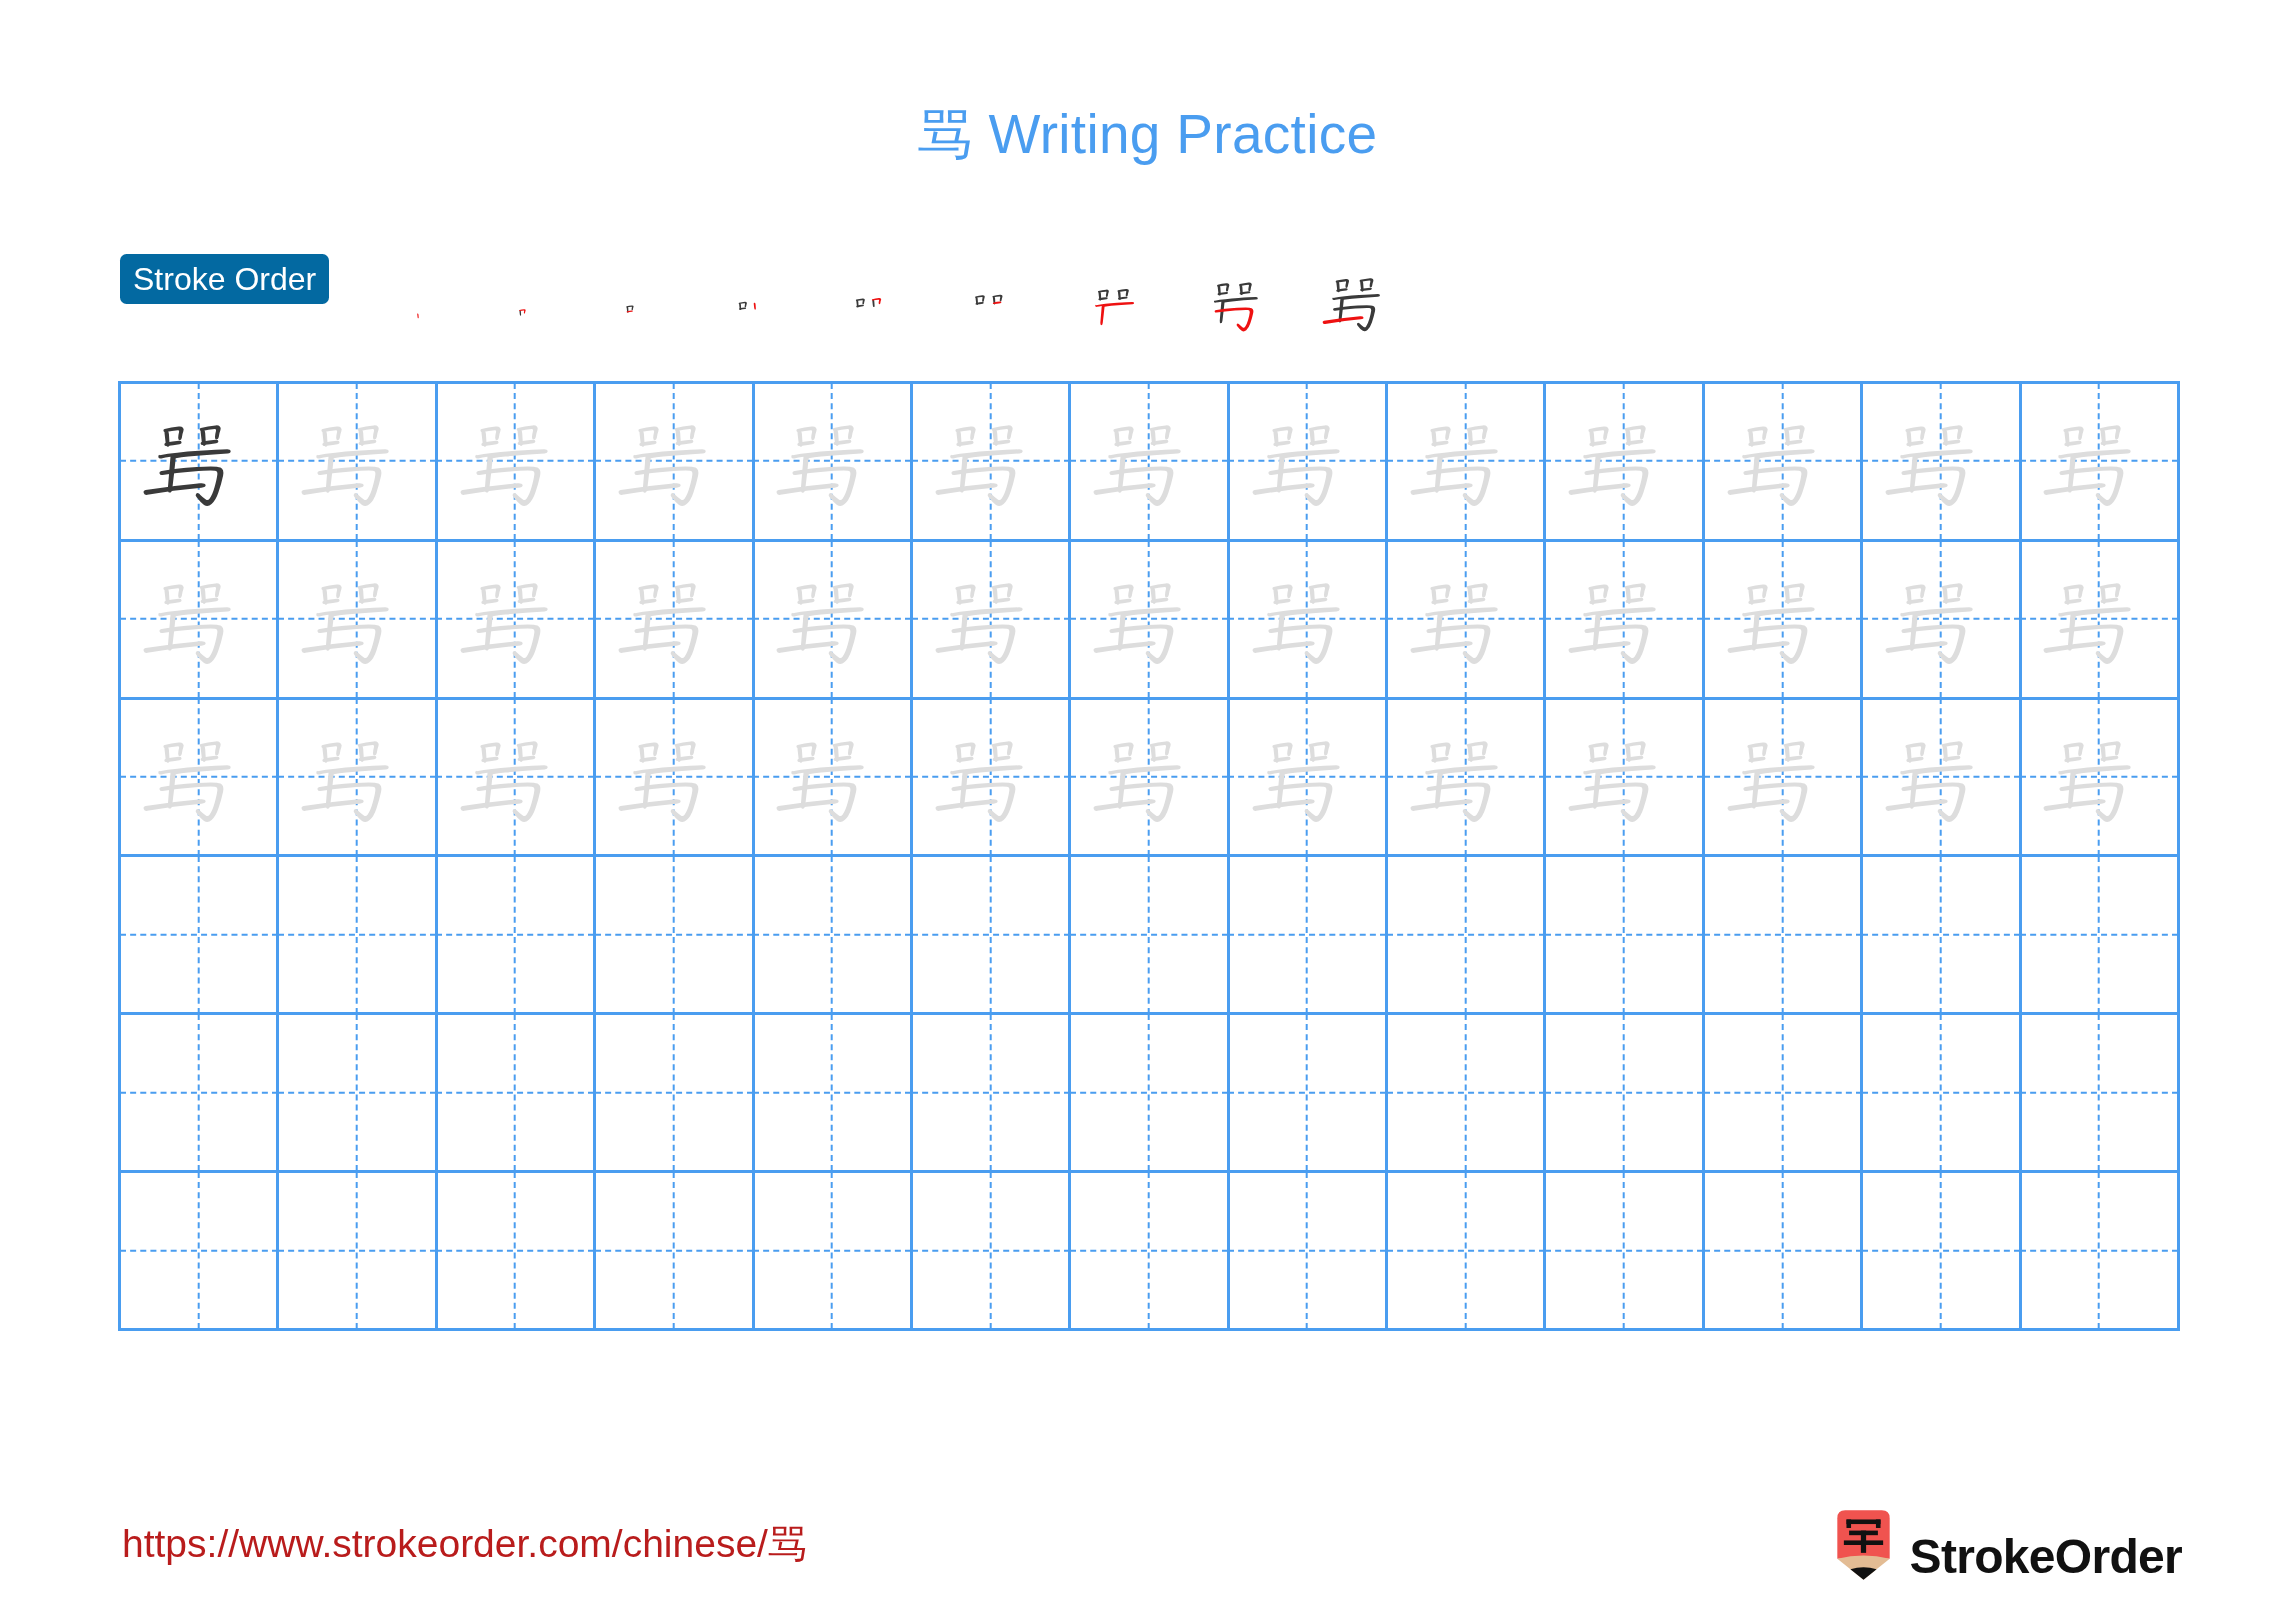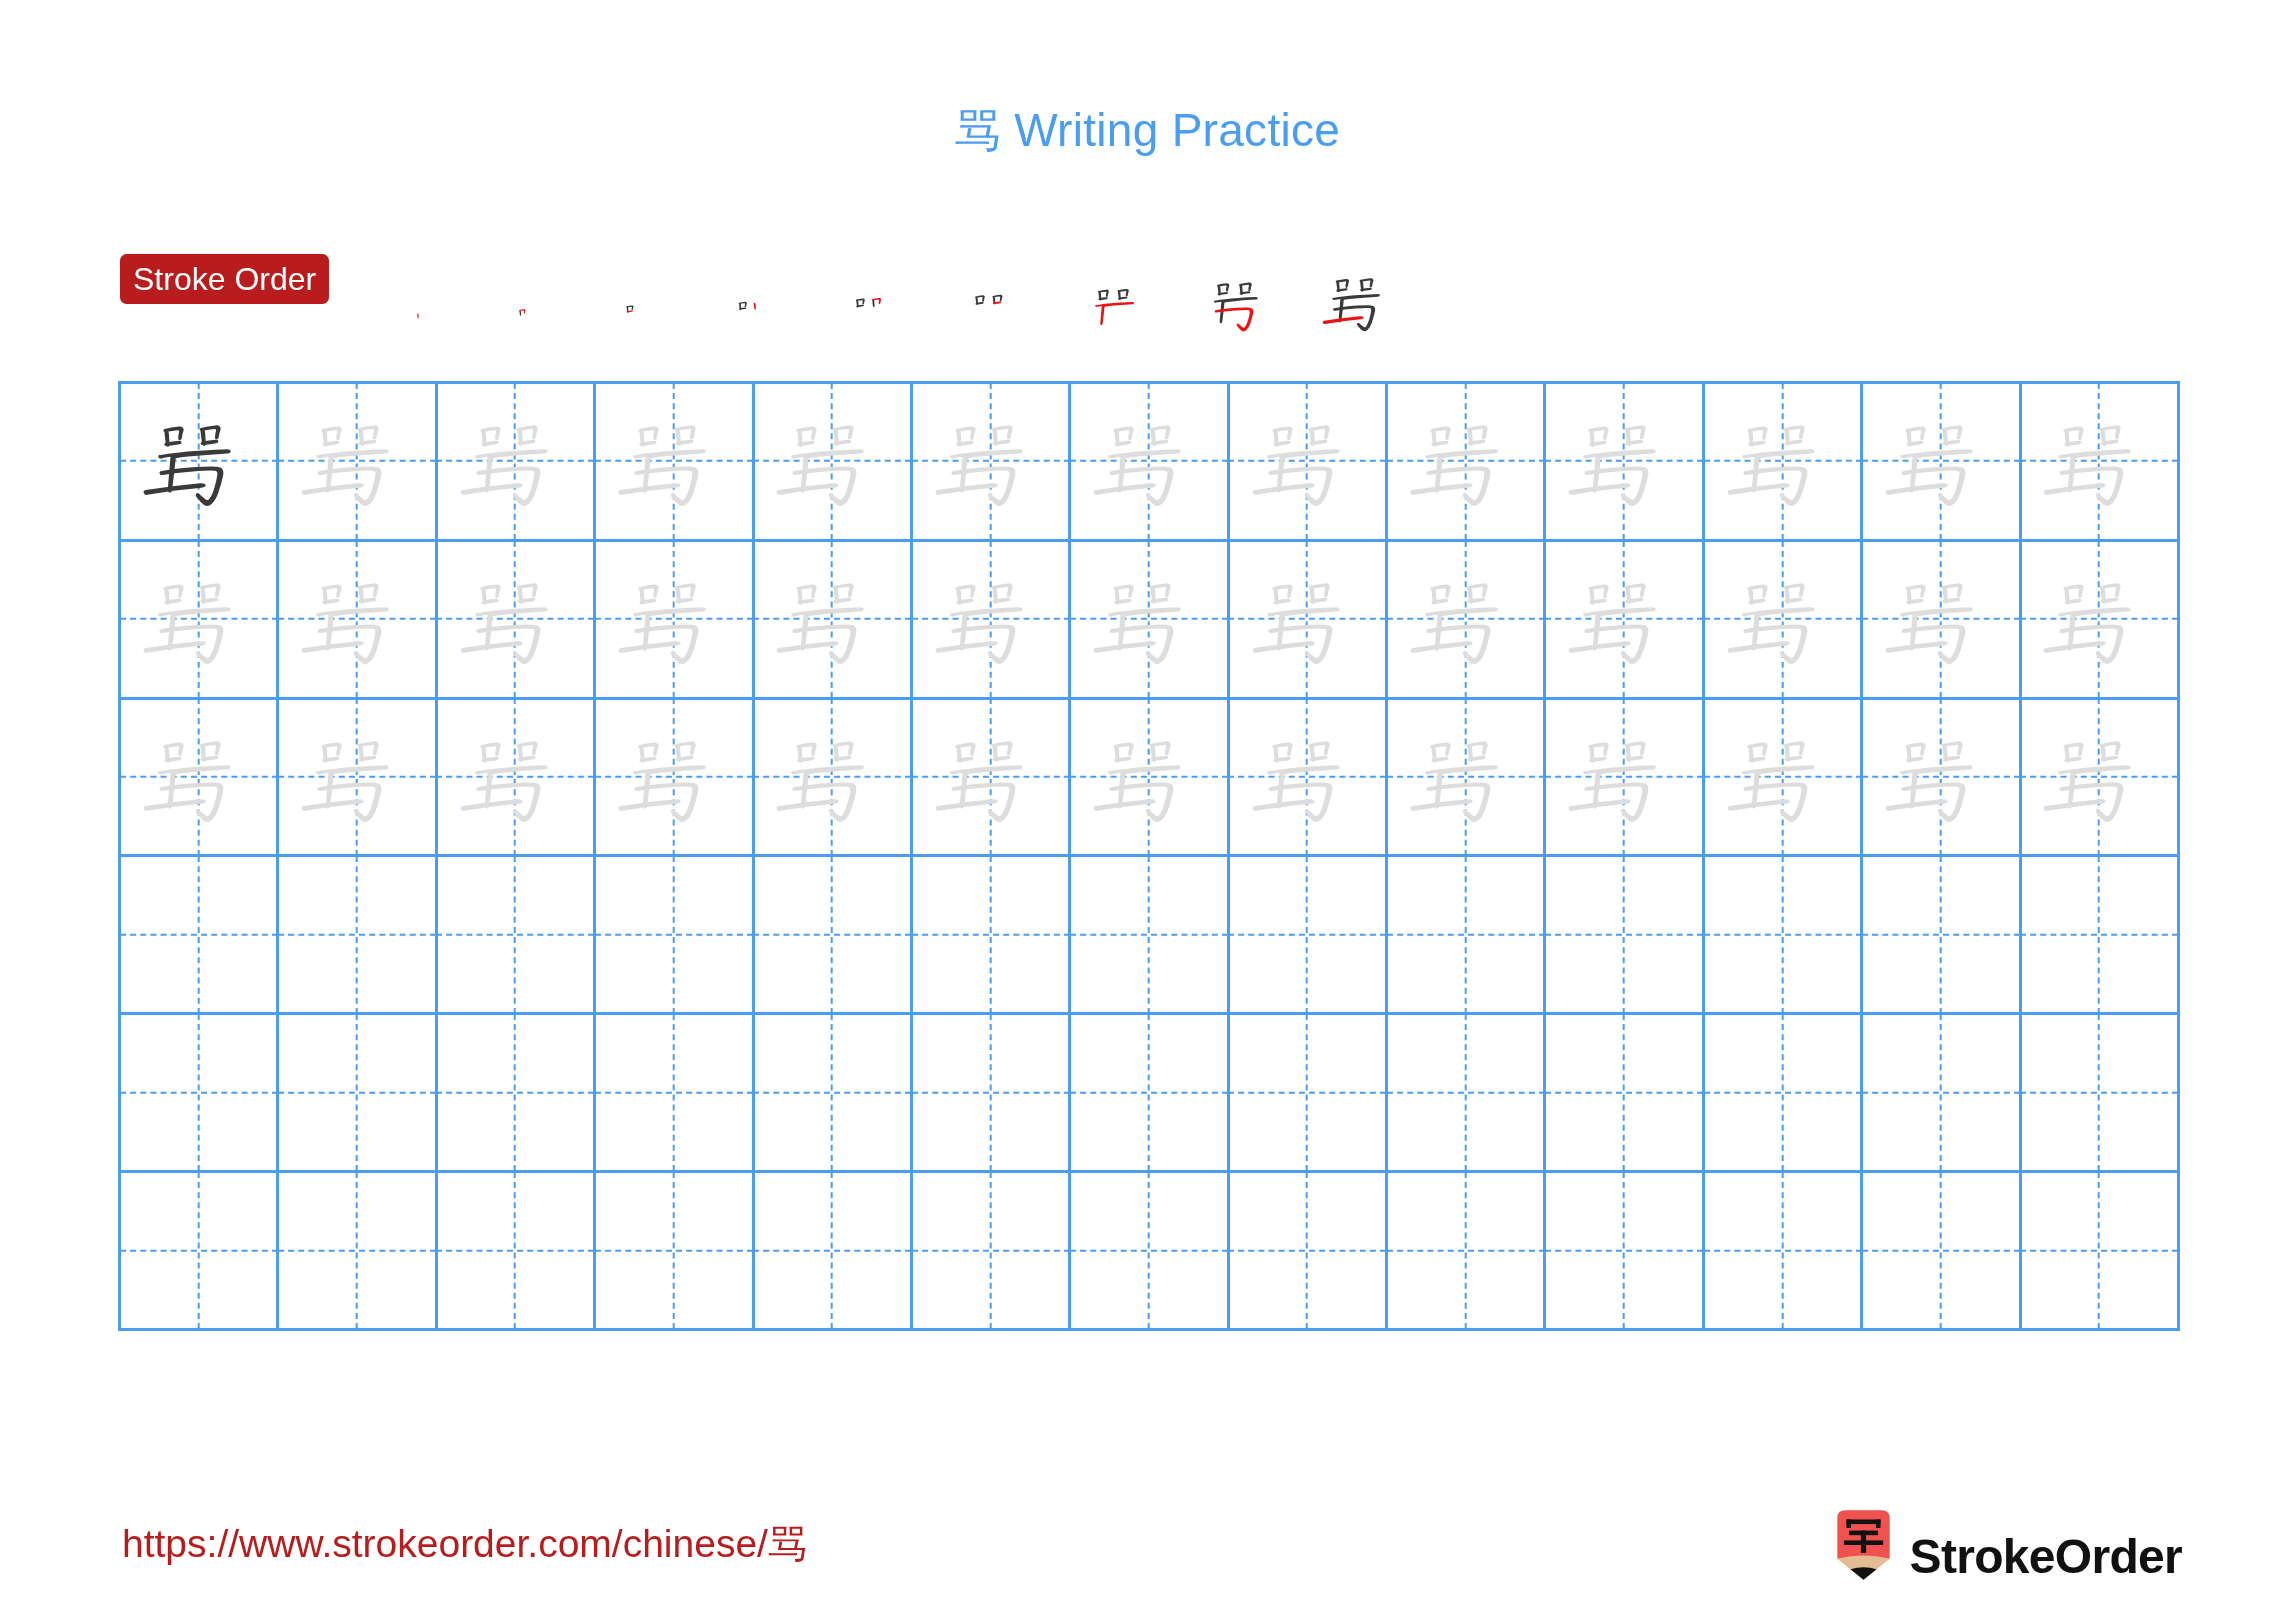--- a/index.html
+++ b/index.html
@@ -15,21 +15,21 @@
     overflow: hidden;
   }
 
   
   #page-title {
     position: absolute;
     top: 107px;
     left: 0;
     width: 2295px;
     text-align: center;
-    font-size: 46px;
+    font-size: 55px;
     line-height: 1.0;
     color: #4a9df0;
     font-weight: 400;
     letter-spacing: 0.3px;
     white-space: nowrap;
   }
 
   
   #stroke-order-section {
     position: absolute;
@@ -38,21 +38,21 @@
     width: 2061px;
     height: 85px;
   }
   #stroke-order-badge {
     position: absolute;
     left: 0;
     top: 1.3px;
     height: 50px;
     line-height: 50px;
     padding: 0 13px;
-    background: #b91c1c;
+    background: #0369a1;
     color: #ffffff;
     font-size: 32px;
     border-radius: 6.5px;
     white-space: nowrap;
     box-sizing: border-box;
   }
   #stroke-strip {
     position: absolute;
     left: 288px;
     top: 0;

